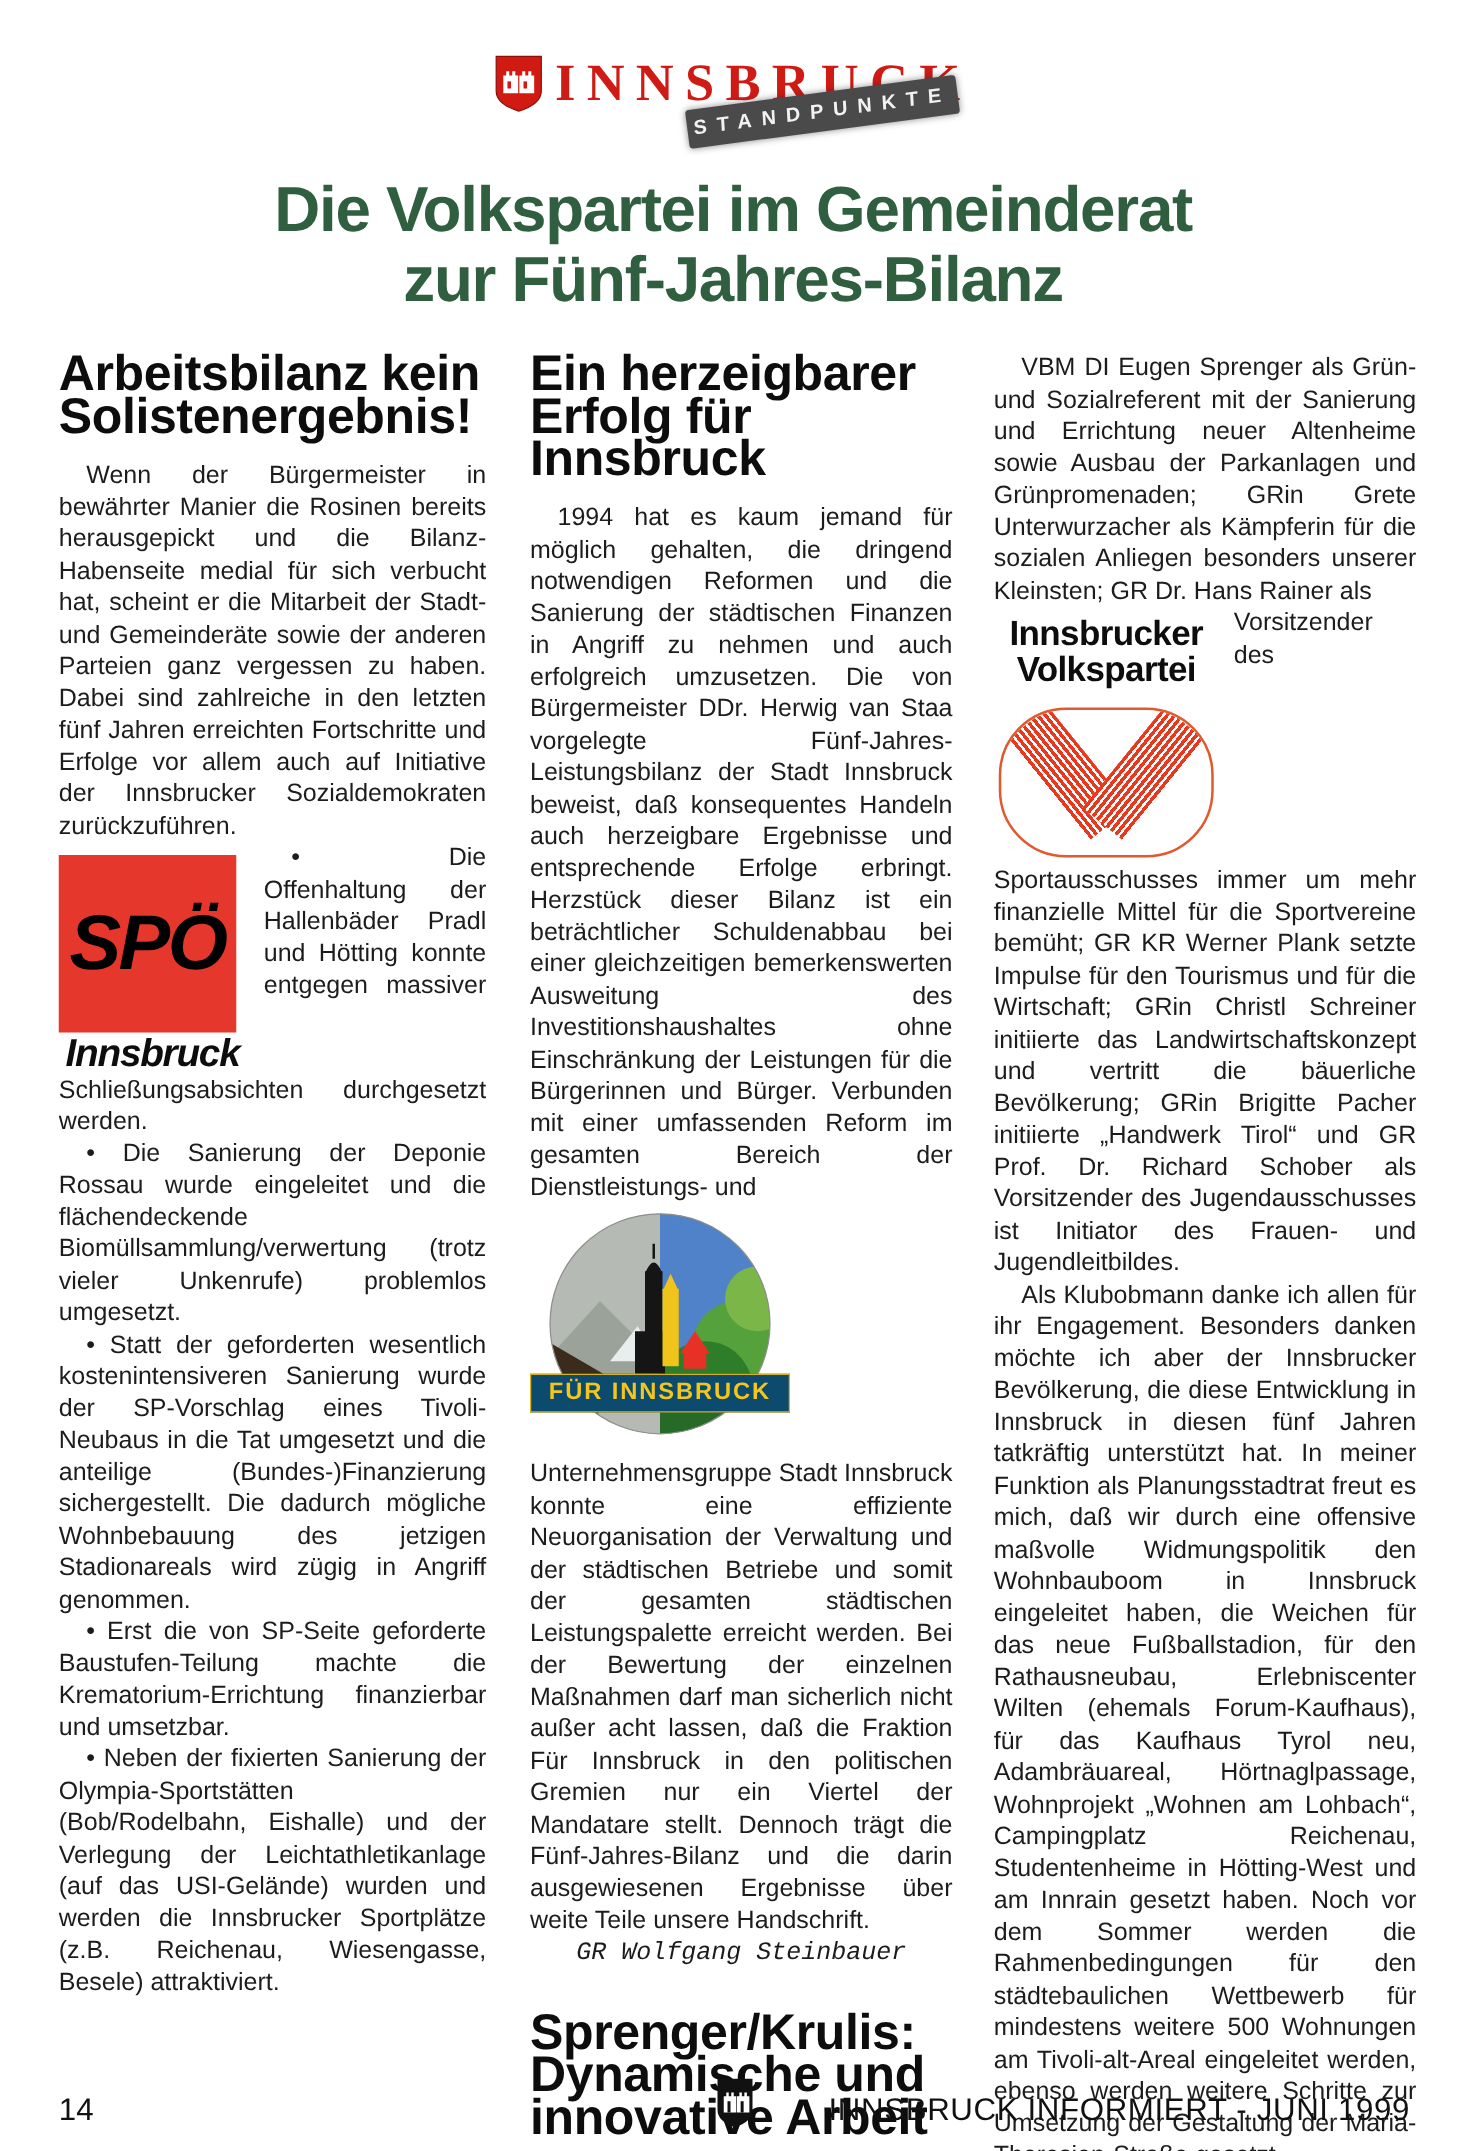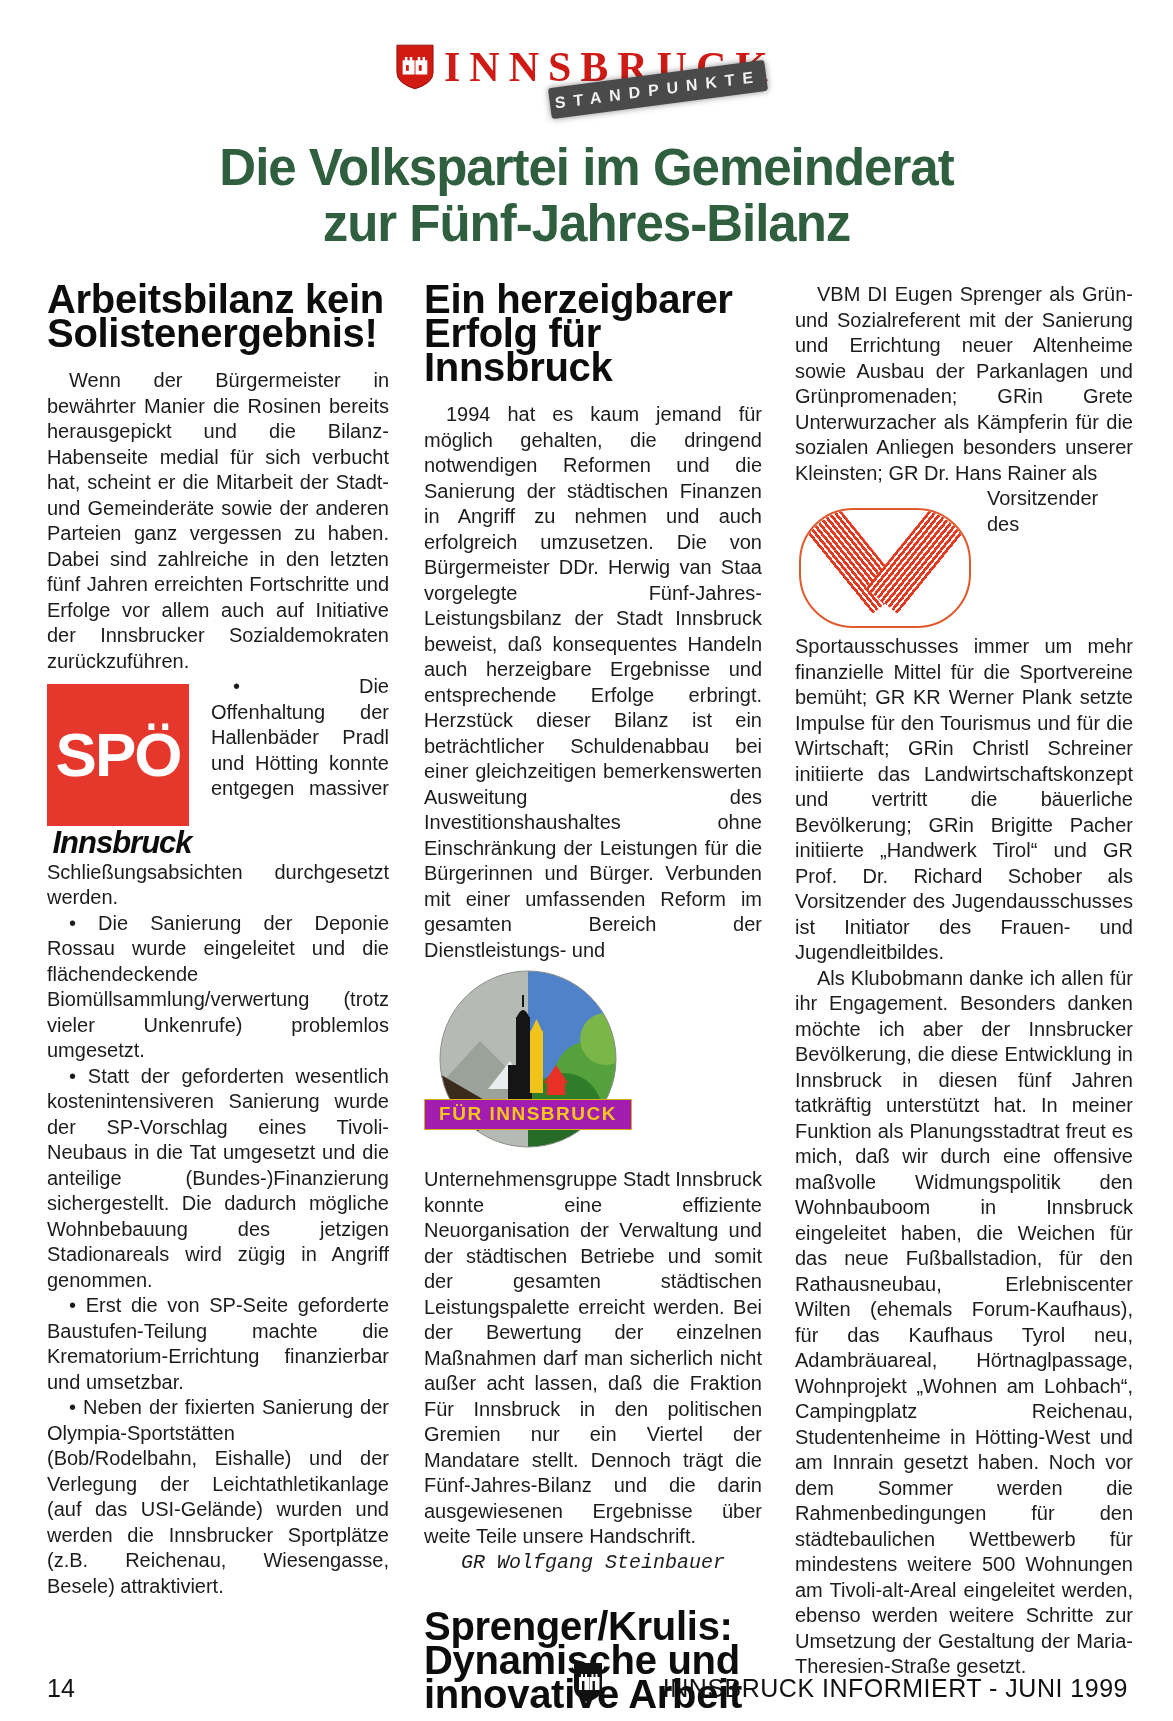--- a/index.html
+++ b/index.html
@@ -57,32 +57,32 @@
   .col p.noindent{text-indent:0;}
   .sig{font-style:italic;text-align:center;margin:28px 0 0 0;text-indent:0 !important;font-family:Liberation Mono, monospace;}
   .h2-later{margin-top:34px;}
   
   .spo-float{float:left;width:150px;margin:10px 14px 4px 0;text-align:center;}
   .spo-box{
     width:142px;height:142px;background:#e6372c;
     display:flex;align-items:center;justify-content:center;
   }
   .spo-box span{
-    color:#ffffff;font-size:62px;font-weight:800;letter-spacing:-2px;line-height:1;
+    color:#000000;font-size:62px;font-weight:800;font-style:italic;letter-spacing:-2px;line-height:1;
   }
   .spo-sub{
     font-size:31px;font-weight:800;font-style:italic;color:#0d0d0d;margin-top:4px;
     letter-spacing:-1px;text-indent:0;
   }
   
   .fi-float{float:left;position:relative;width:212px;height:196px;margin:6px 12px 2px 0;}
   .fi-float svg{position:absolute;left:14px;top:0;}
   .fi-banner{
     position:absolute;left:0;top:130px;width:206px;
-    background:#a21caf;color:#f3c61b;border:1px solid #d8b117;
+    background:#0c4a6e;color:#f3c61b;border:1px solid #d8b117;
     font-weight:800;font-size:19px;letter-spacing:1.5px;text-align:center;
     padding:4px 0;line-height:1.1;
   }
   
   .vp-float{float:left;width:180px;margin:6px 12px 6px 0;}
   .vp-name{
     font-size:28px;line-height:29px;font-weight:800;text-align:center;
     color:#0d0d0d;letter-spacing:-0.5px;
   }
   .vp-symbol{
@@ -180,20 +180,24 @@
     </div>
     <p class="noindent">Unternehmensgruppe Stadt Innsbruck konnte eine effiziente Neuorganisation der Verwaltung und der städtischen Betriebe und somit der gesamten städtischen Leistungspalette erreicht werden. Bei der Bewertung der einzelnen Maßnahmen darf man sicherlich nicht außer acht lassen, daß die Fraktion Für Innsbruck in den politischen Gremien nur ein Viertel der Mandatare stellt. Dennoch trägt die Fünf-Jahres-Bilanz und die darin ausgewiesenen Ergebnisse über weite Teile unsere Handschrift.</p>
     <p class="sig">GR Wolfgang Steinbauer</p>
     <h2 class="h2-later">Sprenger/Krulis: Dynamische und innovative Arbeit</h2>
     <p>An der 5-Jahres-Bilanz, die in dieser Ausgabe ausführlich dokumentiert wird, hat die Innsbrucker Volkspartei mit ihren Vertretern wesentlichen Anteil:</p>
   </div>
 
   <div class="col col3">
     <p>VBM DI Eugen Sprenger als Grün- und Sozialreferent mit der Sanierung und Errichtung neuer Altenheime sowie Ausbau der Parkanlagen und Grünpromenaden; GRin Grete Unterwurzacher als Kämpferin für die sozialen Anliegen besonders unserer Kleinsten; GR Dr. Hans Rainer als</p>
     <div class="vp-float">
+      <div class="vp-name">
+        <div>Innsbrucker</div>
+        <div>Volkspartei</div>
+      </div>
       <div class="vp-symbol">
         <div class="vp-arm vp-arm-l"></div>
         <div class="vp-arm vp-arm-r"></div>
       </div>
     </div>
     <p class="noindent">Vorsitzender des Sportausschusses immer um mehr finanzielle Mittel für die Sportvereine bemüht; GR KR Werner Plank setzte Impulse für den Tourismus und für die Wirtschaft; GRin Christl Schreiner initiierte das Landwirtschaftskonzept und vertritt die bäuerliche Bevölkerung; GRin Brigitte Pacher initiierte „Handwerk Tirol“ und GR Prof. Dr. Richard Schober als Vorsitzender des Jugendausschusses ist Initiator des Frauen- und Jugendleitbildes.</p>
     <p>Als Klubobmann danke ich allen für ihr Engagement. Besonders danken möchte ich aber der Innsbrucker Bevölkerung, die diese Entwicklung in Innsbruck in diesen fünf Jahren tatkräftig unterstützt hat. In meiner Funktion als Planungsstadtrat freut es mich, daß wir durch eine offensive maßvolle Widmungspolitik den Wohnbauboom in Innsbruck eingeleitet haben, die Weichen für das neue Fußballstadion, für den Rathausneubau, Erlebniscenter Wilten (ehemals Forum-Kaufhaus), für das Kaufhaus Tyrol neu, Adambräuareal, Hörtnaglpassage, Wohnprojekt „Wohnen am Lohbach“, Campingplatz Reichenau, Studentenheime in Hötting-West und am Innrain gesetzt haben. Noch vor dem Sommer werden die Rahmenbedingungen für den städtebaulichen Wettbewerb für mindestens weitere 500 Wohnungen am Tivoli-alt-Areal eingeleitet werden, ebenso werden weitere Schritte zur Umsetzung der Gestaltung der Maria-Theresien-Straße gesetzt.</p>
 
   </div>
 

